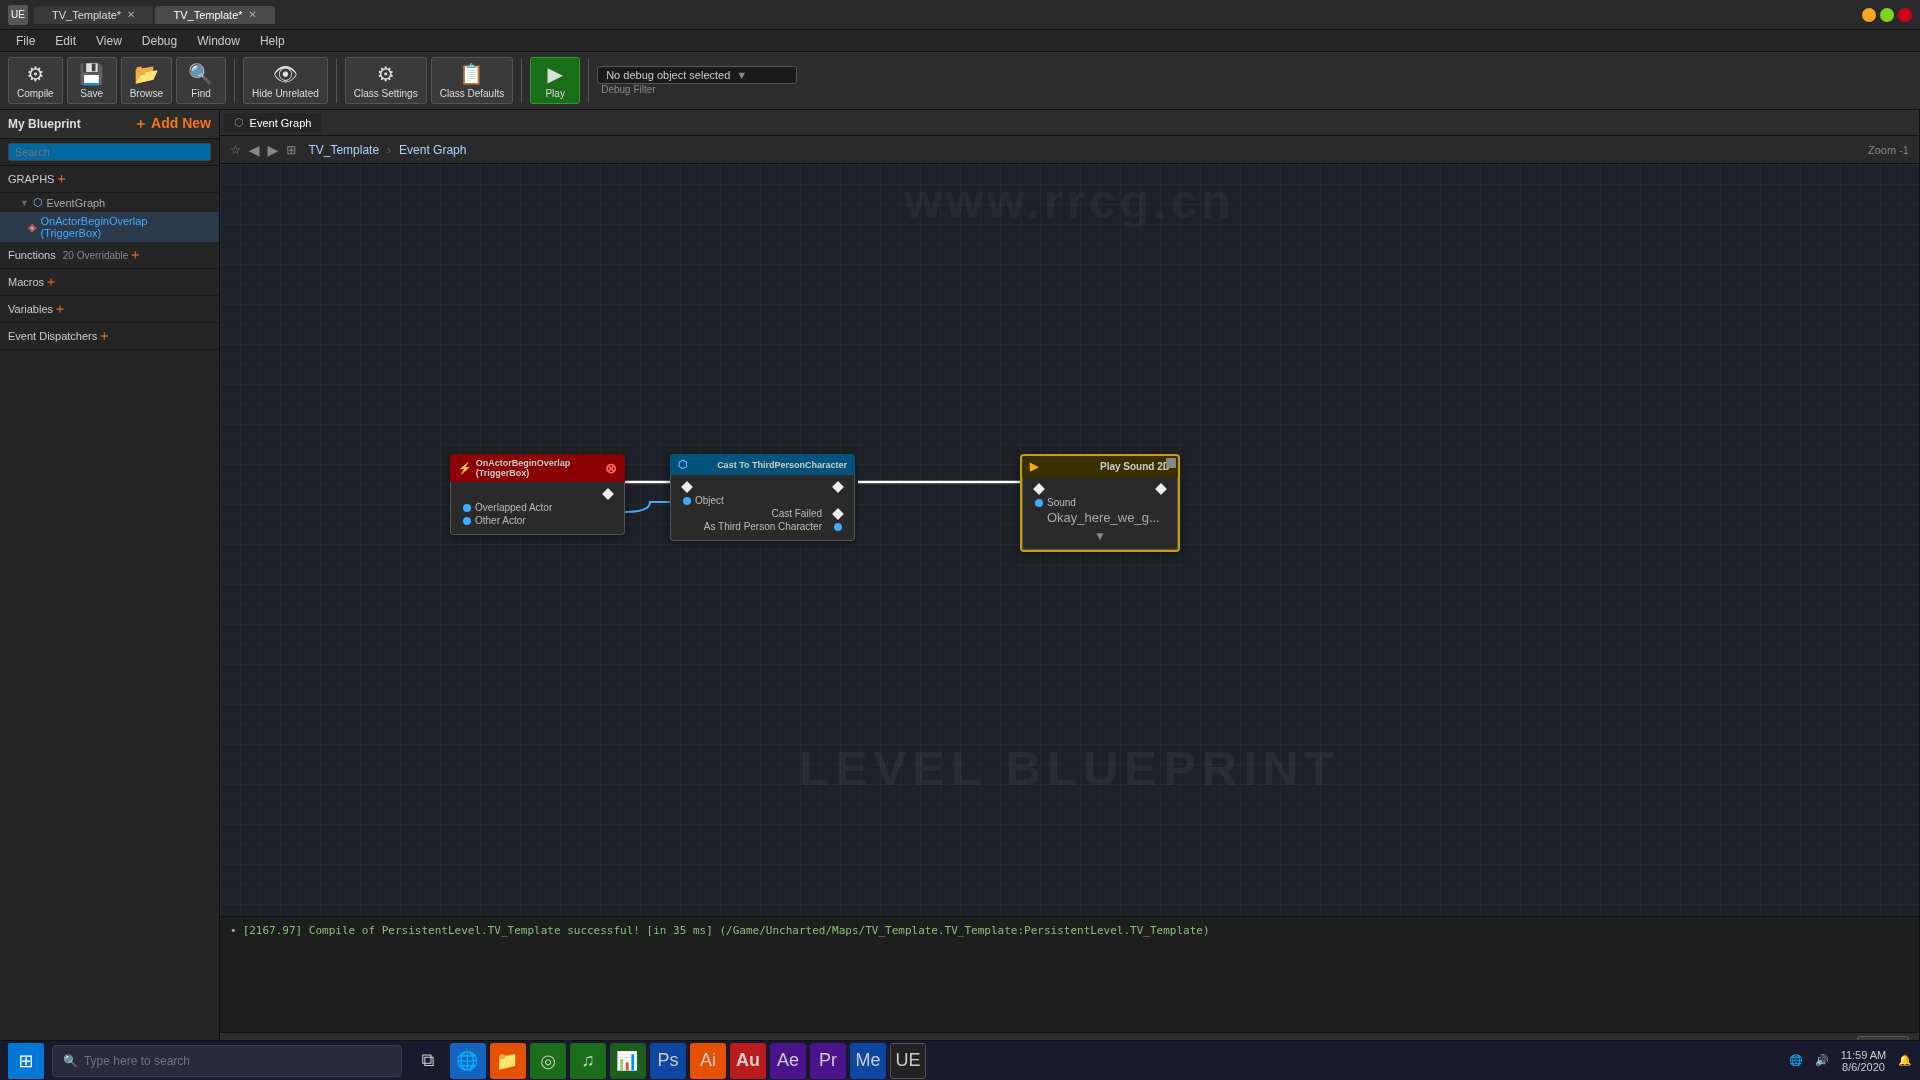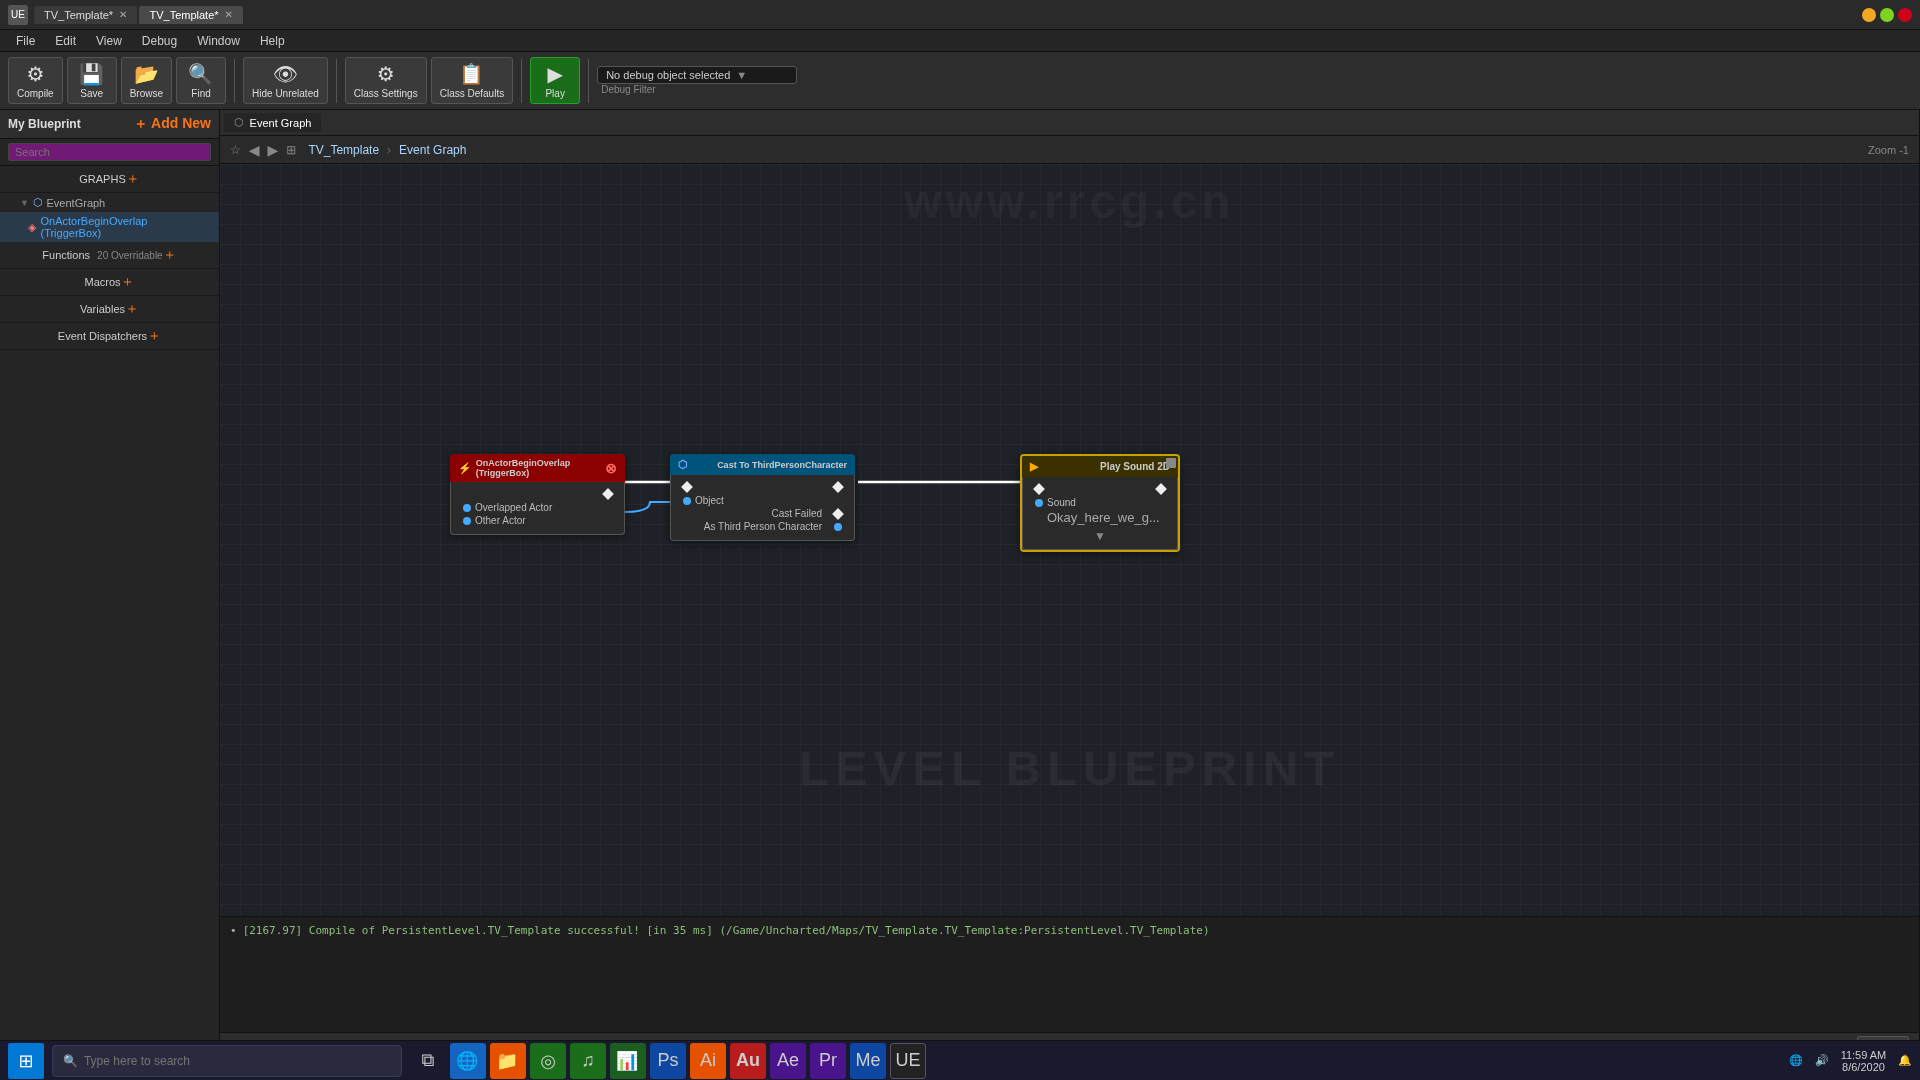--- a/index.html
+++ b/index.html
@@ -11,21 +11,21 @@
       background: #2a2a2a;
       display: flex;
       align-items: center;
       padding: 0 8px;
       border-bottom: 1px solid #111;
     }
     .title-icon { width: 20px; height: 20px; margin-right: 6px; background: #555; border-radius: 2px; font-size: 10px; display:flex;align-items:center;justify-content:center;color:#fff; }
     .tab {
       display: flex; align-items: center;
       background: #3a3a3a;
-      padding: 3px 10px;
+      padding: 3px 18px;
       border-radius: 3px 3px 0 0;
       font-size: 11px;
       margin-right: 2px;
       color: #ddd;
     }
     .tab.active { background: #4a4a4a; color: #fff; }
     .tab-close { margin-left: 6px; color: #aaa; cursor: pointer; font-size: 10px; }
     .window-controls { margin-left: auto; display: flex; gap: 4px; }
     .win-btn { width: 14px; height: 14px; border-radius: 50%; border: none; cursor: pointer; }
     .win-btn.minimize { background: #f5a623; }
@@ -96,42 +96,42 @@
       overflow: hidden;
     }
     .panel-header {
       display: flex; align-items: center; justify-content: space-between;
       padding: 5px 8px;
       background: #2d2d2d;
       border-bottom: 1px solid #111;
       font-size: 12px; font-weight: bold; color: #ddd;
     }
     .panel-section {
-      display: flex; align-items: center; justify-content: center;
+      display: flex; align-items: center; justify-content: flex-start;
       padding: 4px 8px;
       border-bottom: 1px solid #1a1a1a;
       font-size: 11px; color: #ccc;
       cursor: pointer;
     }
     .tree-item {
       display: flex; align-items: center;
       padding: 3px 8px 3px 20px;
       font-size: 11px; color: #aaa;
       cursor: pointer;
     }
     .tree-item.active { background: #2a3a4a; color: #4af; }
     .tree-arrow { margin-right: 4px; font-size: 9px; color: #666; }
     .add-btn { color: #f97316; cursor: pointer; font-size: 14px; }
     .search-bar {
       padding: 4px 8px;
       border-bottom: 1px solid #111;
     }
     .search-bar input {
       width: 100%;
-      background: #701a75;
+      background: #0369a1;
       border: 1px solid #444;
       border-radius: 2px;
       color: #ccc;
       padding: 2px 6px;
       font-size: 11px;
     }
 
     
     #canvas-wrapper {
       flex: 1;

